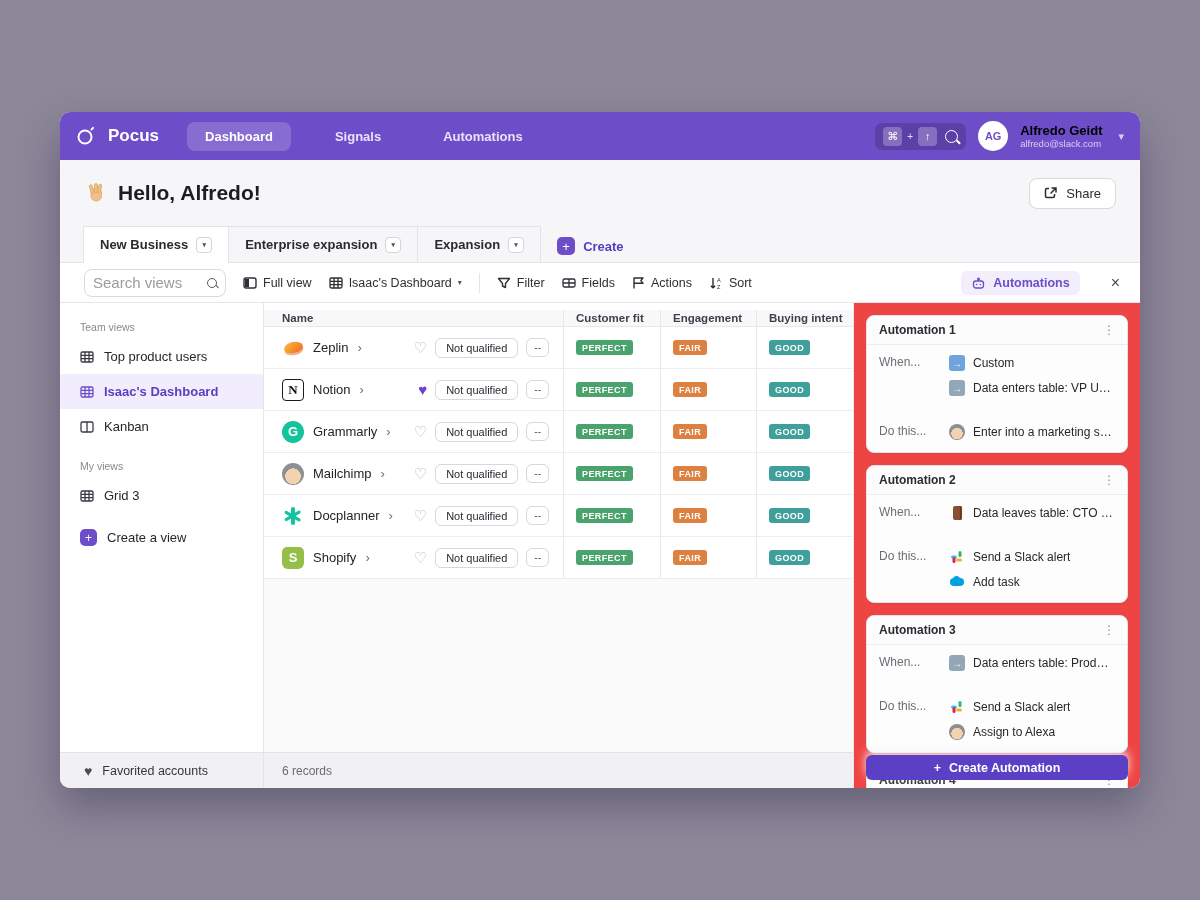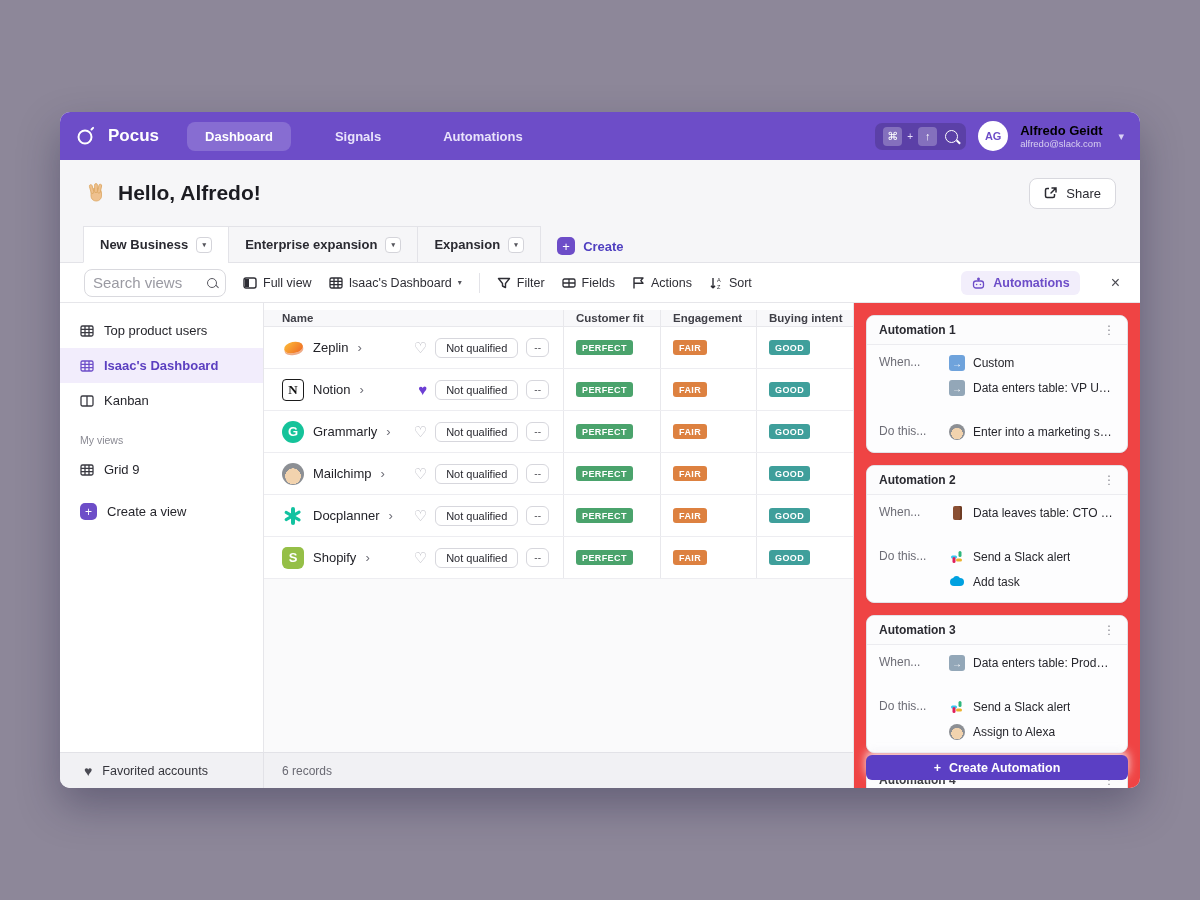--- a/index.html
+++ b/index.html
@@ -269,20 +269,21 @@
       <span>Automations</span>
     </div>
     <span class="close-x">×</span>
   </div>
 
   <div class="main">
     <div class="left-col">
       <div class="content-row">
 
         <div class="sidebar">
+          <div class="side-label">Team views</div>
           <div id="team-views">
               <div class="side-item">
                 <svg width="14" height="14" viewBox="0 0 14 14" fill="none" stroke="currentColor" stroke-width="1.3">
                   <rect x="1" y="2" width="12" height="10" rx="1.5"></rect>
                   <path d="M1 5.3 H13 M1 8.6 H13 M5 2 V12 M9 2 V12"></path>
                 </svg>
                 <span>Top product users</span>
               </div>
               <div class="side-item active">
                 <svg width="14" height="14" viewBox="0 0 14 14" fill="none" stroke="currentColor" stroke-width="1.3">
@@ -299,21 +300,21 @@
                 <span>Kanban</span>
               </div>
             </div>
           <div class="side-label" style="margin-top:8px;">My views</div>
           <div id="my-views">
               <div class="side-item">
                 <svg width="14" height="14" viewBox="0 0 14 14" fill="none" stroke="currentColor" stroke-width="1.3">
                   <rect x="1" y="2" width="12" height="10" rx="1.5"></rect>
                   <path d="M1 5.3 H13 M1 8.6 H13 M5 2 V12 M9 2 V12"></path>
                 </svg>
-                <span>Grid 9</span>
+                <span>Grid 3</span>
               </div>
             </div>
           <div class="side-create">
             <span class="plusbox small">+</span>
             <span>Create a view</span>
           </div>
         </div>
 
         <div class="table-area">
           <div class="thead">

